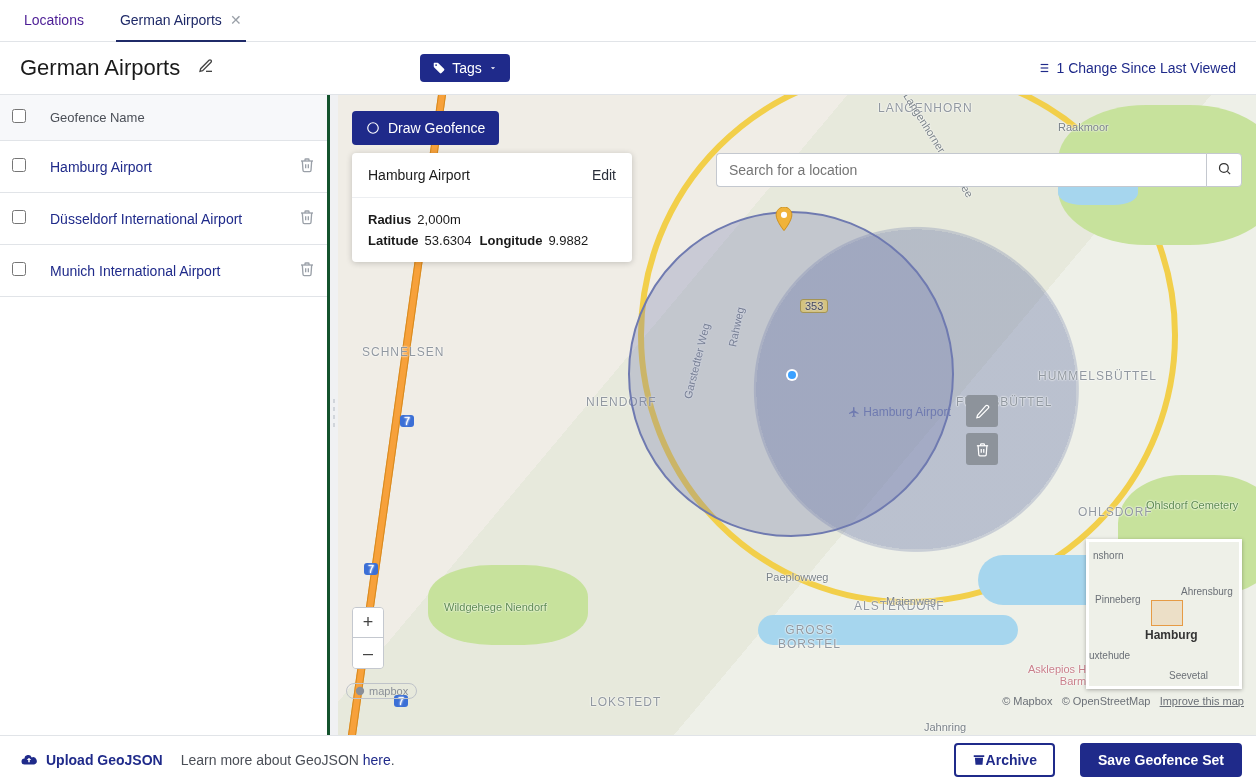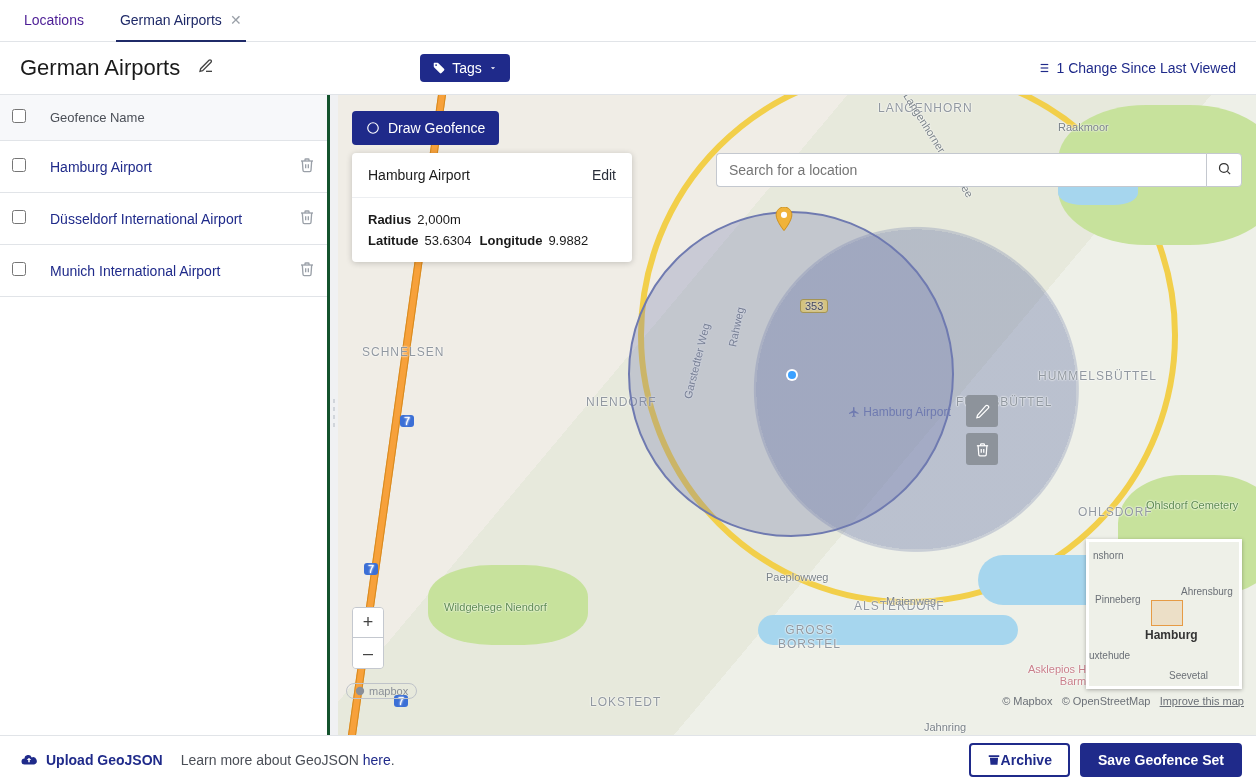--- a/index.html
+++ b/index.html
@@ -81,21 +81,21 @@
 .geo-dot { position:absolute; width:8px; height:8px; border-radius:50%; background:#3aa0ff; box-shadow:0 0 0 2px #fff; left:450px; top:276px;}
 .marker { position:absolute; left:434px; top:112px; }
 
 
 .footer { height: 48px; border-top:1px solid #e1e4e8; display:flex; align-items:center; justify-content:space-between; padding:0 14px 0 20px;}
 .footer-left { display:flex; align-items:center; gap:18px; font-size:14px;}
 .upload { display:inline-flex; align-items:center; gap:8px; color:#1f2a8a; font-weight:600; cursor:pointer;}
 .learn { color:#4b4f57; font-size:14px;}
 .learn a { color:#1f2a8a; cursor:pointer;}
 .footer-right { display:flex; gap:10px;}
-.btn { height:34px; padding:0 16px; border-radius:4px; font-size:14px; font-weight:600; display:inline-flex; align-items:center; cursor:pointer;}
+.btn { height:34px; padding:0 16px; border-radius:4px; font-size:14px; font-weight:600; display:inline-flex; align-items:center; cursor:pointer;margin-left:15px;}
 .btn.outline { background:#fff; border:2px solid #1f2a8a; color:#1f2a8a;}
 .btn.primary { background:#1f2a8a; border:2px solid #1f2a8a; color:#fff;}
 
 input[type=checkbox]{ width:14px; height:14px; cursor:pointer;}
 </style>
 </head>
 <body>
 
 <div class="tabs">
   <div class="tab">

